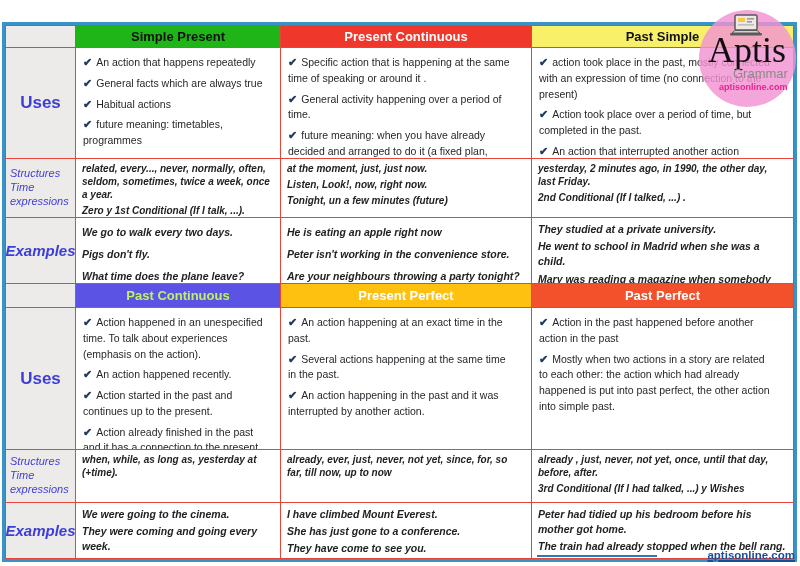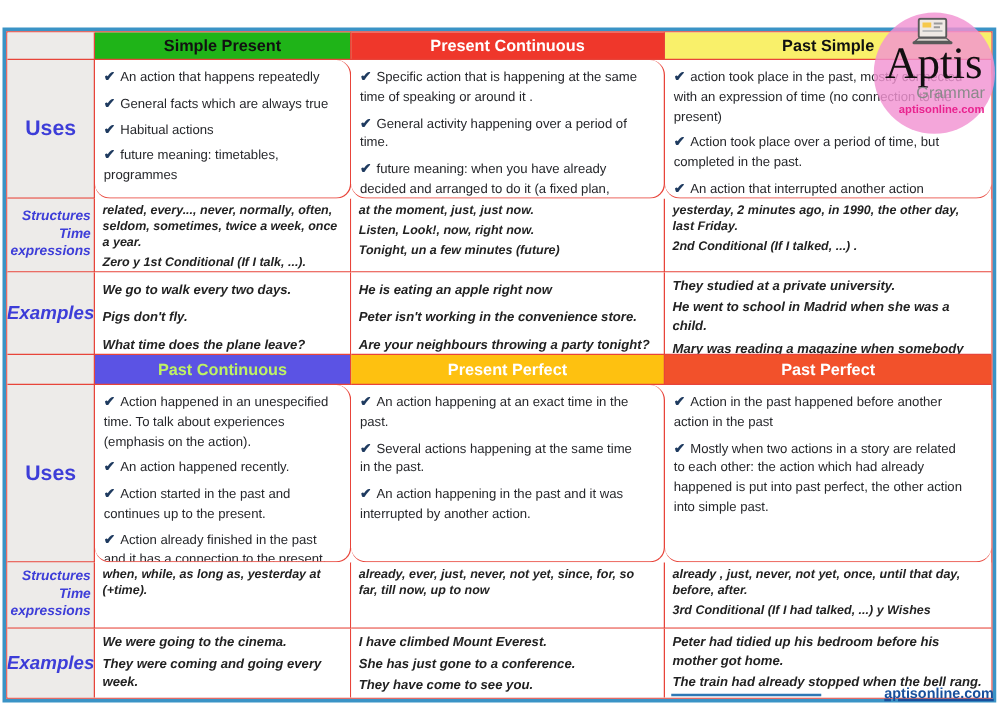--- a/index.html
+++ b/index.html
@@ -16,30 +16,30 @@
           display:grid;
           grid-template-columns:70px 205px 251px 1fr;
           grid-template-rows:22px 111px 59px 66px 24px 142px 53px 1fr;
           border:1px solid #e8443a; }
   .cell { border-right:1.5px solid #e8443a; border-bottom:1.5px solid #e8443a;
           overflow:hidden; position:relative; background:#fff; }
   .cell.lastcol { border-right:none; }
   .cell.lastrow { border-bottom:none; }
 
   .corner, .lblcell { background:#edebe9; display:flex; align-items:center;
-                      justify-content:center; text-align:right; }
+                      justify-content:center; text-align:left; }
   .lbl-uses   { font-size:17px; font-weight:bold; color:#3d3dd8; }
-  .lbl-struct { font-size:11px; font-weight:bold; font-style:italic; color:#3d3dd8;
+  .lbl-struct { font-size:11px; font-weight:normal; font-style:italic; color:#3d3dd8;
                 line-height:1.25; padding:0 4px; }
   .lbl-ex     { font-size:15px; font-weight:bold; font-style:italic; color:#3d3dd8; }
 
   .hdr { display:flex; align-items:center; justify-content:center;
          font-size:13px; font-weight:bold; }
 
-  .uses { padding:4px 17px 2px 7px; font-size:10.5px; color:#26272b;border-radius:12px; }
+  .uses { padding:4px 17px 2px 7px; font-size:10.5px; color:#26272b; }
   .bullet { margin:2px 0 4px 0; line-height:1.5; }
   .check { color:#1e3a5f; font-weight:bold; font-size:11px; margin-right:4px; }
 
   .struct { padding:3px 6px; font-size:10px; font-style:italic; font-weight:bold;
             color:#222; line-height:1.3; }
   .struct .line { margin-bottom:3px; }
 
   .examples { padding:3px 6px; font-size:10.5px; font-style:italic; font-weight:bold;
               color:#222; line-height:1.45; }
   .ex1 .line { margin:4px 0 7px 0; }

